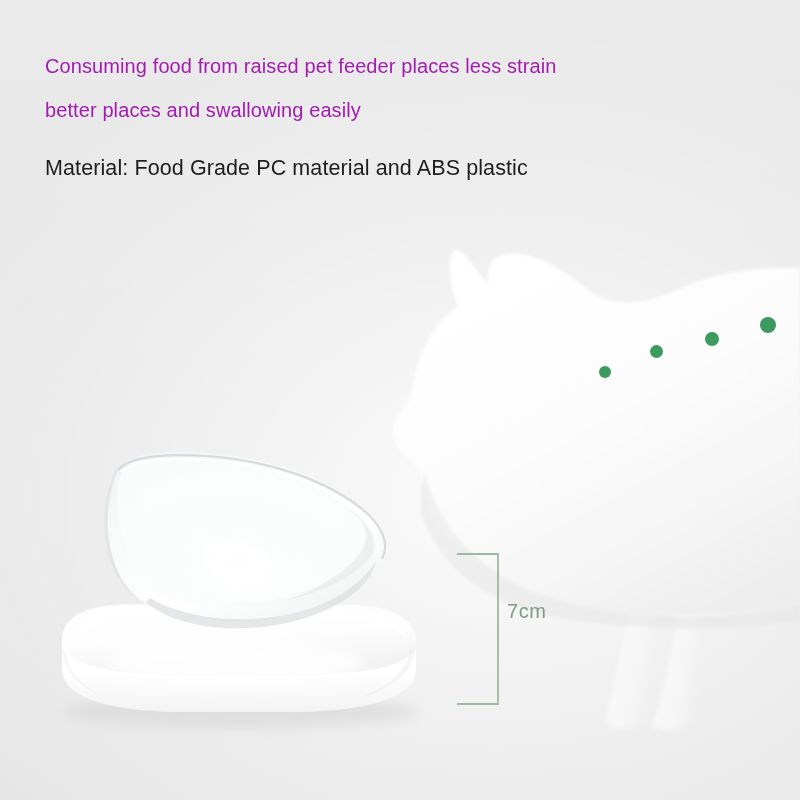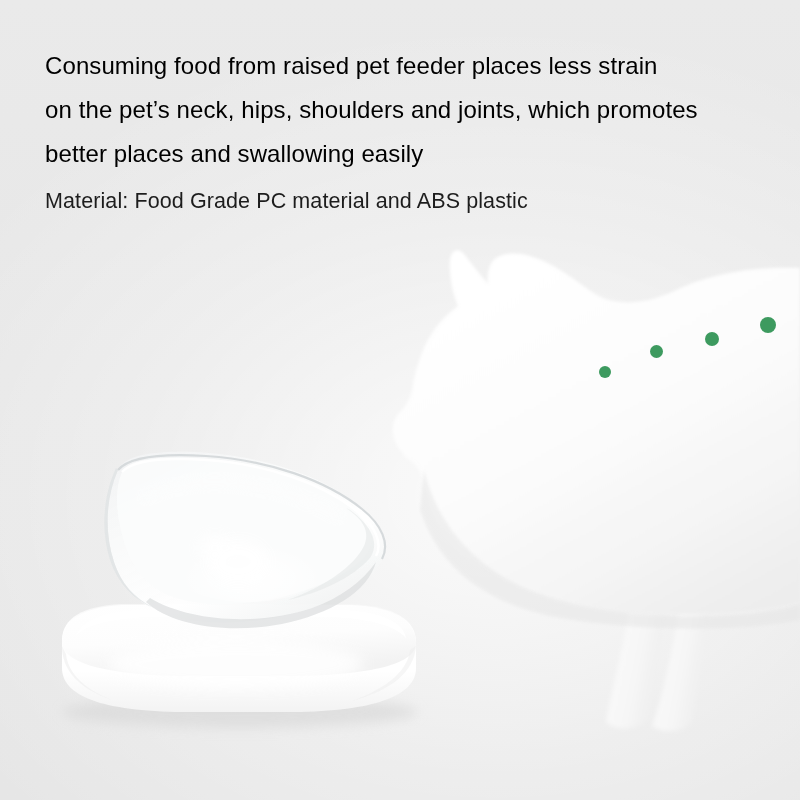--- a/index.html
+++ b/index.html
@@ -26,28 +26,28 @@
   }
 
   
   .copy {
     position: absolute;
     left: 45px;
     top: 44px;
     width: 700px;
   }
   .copy .line {
-    color: #000000;
-    font-size: 24px;
+    color: #a21caf;
+    font-size: 20px;
     line-height: 44px;
     letter-spacing: 0.1px;
     white-space: nowrap;
   }
   .copy .material {
-    margin-top: 9px;
+    margin-top: 20px;
     color: #1d1d1d;
     font-size: 21.5px;
     line-height: 32px;
     letter-spacing: 0.1px;
     white-space: nowrap;
   }
 
   
   .cat-layer {
     position: absolute;
@@ -284,21 +284,26 @@
         <path d="M140 500 C 190 470, 280 480, 344 520" fill="none" stroke="#ffffff" stroke-width="9" opacity="0.5" filter="url(#glowSoft)"></path>
 
         <path d="M350 510 C 372 526, 380 544, 370 558
                  C 352 578, 322 592, 288 600
                  C 326 586, 354 566, 364 546
                  C 370 532, 364 520, 346 508 Z" fill="#e6e9ea" opacity="0.65"></path>
       </g>
     </svg>
   </div>
 
+  <div class="dim">
+    <svg width="130" height="165" viewBox="0 0 130 165" xmlns="http://www.w3.org/2000/svg">
+      <path d="M3 6 L 43 6 L 43 156 L 3 156" fill="none" stroke="#9db8a4" stroke-width="1.8" stroke-linecap="square" stroke-linejoin="miter"></path>
+    </svg>
+    <span class="dim-label">7cm</span>
+  </div>
 
   <div class="copy">
     <div class="line">Consuming food from raised pet feeder places less strain</div>
-    <div class="line">on the pet’s neck, hips, shoulders and joints, which promotes</div>
     <div class="line">better places and swallowing easily</div>
     <div class="material">Material: Food Grade PC material and ABS plastic</div>
   </div>
 
 </div>
 
 </body></html>

